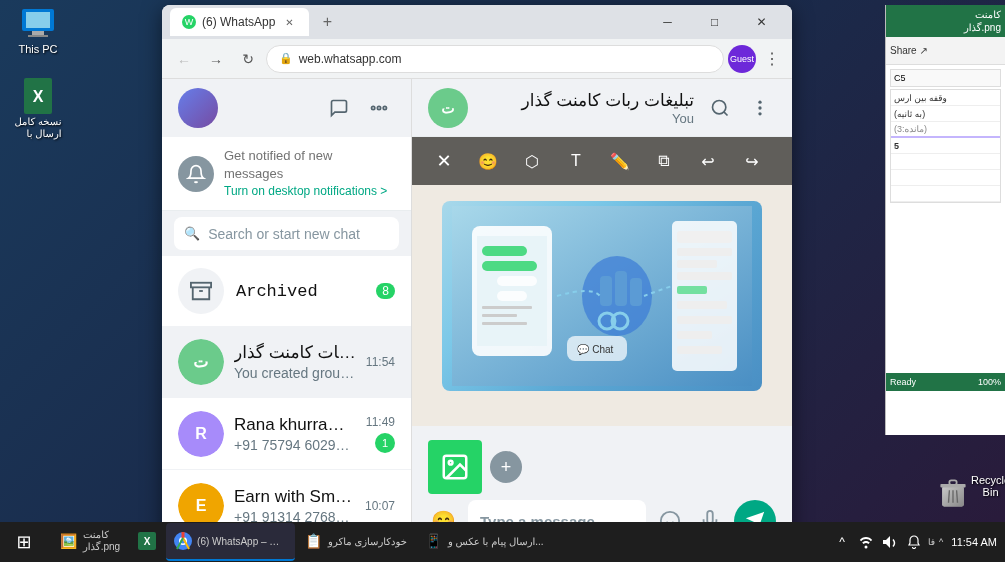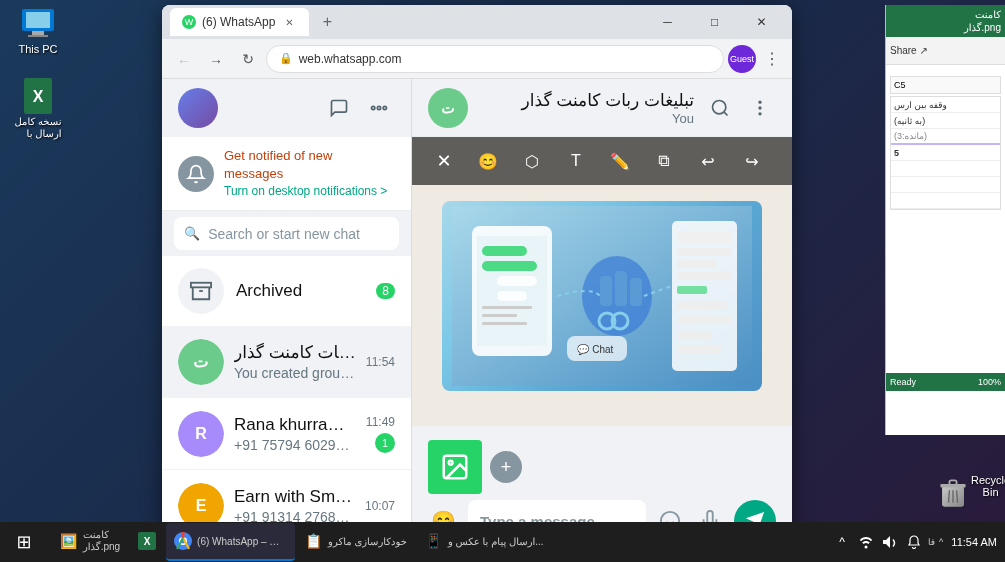--- a/index.html
+++ b/index.html
@@ -324,21 +324,21 @@
       height: 46px;
       border-radius: 50%;
       background: #f0f2f5;
       display: flex;
       align-items: center;
       justify-content: center;
       color: #54656f;
       font-size: 18px;
     }
     .archived-text { flex: 1; }
-    .archived-label { font-size: 17px; color: #111; font-weight: 400; }
+    .archived-label { font-size: 17px; color: #111; font-weight: 400; font-family: Liberation Mono, monospace; }
     .archived-count {
       background: #25d366;
       color: white;
       border-radius: 10px;
       padding: 1px 6px;
       font-size: 12px;
       font-weight: 500;
     }
 
     
@@ -668,21 +668,21 @@
   <div style="position:absolute; top:5px; right:0; width:120px; height:430px; background:white; border-left:1px solid #bbb; overflow:hidden;">
 
     <div style="height:32px; background:#217346; display:flex; align-items:center; justify-content:flex-end; padding:0 4px;">
       <span style="color:white; font-size:10px; text-align:right; line-height:1.3;">کامنت<br>گذار.png</span>
     </div>
 
     <div style="height:28px; background:#f3f3f3; border-bottom:1px solid #ddd; display:flex; align-items:center; padding:0 4px; gap:4px;">
       <span style="font-size:10px; color:#333; cursor:pointer;">Share ↗</span>
     </div>
 
-    <div style="padding:4px;margin-top:7px;">
+    <div style="padding:4px;">
       <div style="height:18px; background:#f9f9f9; border:1px solid #ddd; display:flex; align-items:center; padding:0 3px; font-size:9px; margin-bottom:2px;">C5</div>
       <div style="border:1px solid #ddd; background:white;">
         <div style="height:16px; border-bottom:1px solid #eee; padding:0 3px; font-size:9px; color:#333; display:flex; align-items:center; overflow:hidden;">وقفه بین ارس</div>
         <div style="height:16px; border-bottom:1px solid #eee; padding:0 3px; font-size:9px; color:#333; display:flex; align-items:center; overflow:hidden;">(به ثانیه)</div>
         <div style="height:16px; border-bottom:2px solid #c4b5fd; padding:0 3px; font-size:9px; color:#888; display:flex; align-items:center; overflow:hidden;">(مانده:3)</div>
         <div style="height:16px; border-bottom:1px solid #eee; padding:0 3px; font-size:9px; color:#333; display:flex; align-items:center; font-weight:bold; overflow:hidden;">5</div>
         <div style="height:16px; border-bottom:1px solid #eee; padding:0 3px; font-size:9px;"></div>
         <div style="height:16px; border-bottom:1px solid #eee; padding:0 3px; font-size:9px;"></div>
         <div style="height:16px; border-bottom:1px solid #eee; padding:0 3px; font-size:9px;"></div>
       </div>
@@ -749,21 +749,21 @@
         </div>
 
         <div class="notif-banner">
           <div class="notif-avatar">
             <svg width="20" height="20" viewBox="0 0 24 24" fill="none" stroke="white" stroke-width="2">
               <path d="M18 8A6 6 0 0 0 6 8c0 7-3 9-3 9h18s-3-2-3-9"></path>
               <path d="M13.73 21a2 2 0 0 1-3.46 0"></path>
             </svg>
           </div>
           <div class="notif-text">
-            <div style="font-size:13px; color:#c2410c;">Get notified of new messages</div>
+            <div style="font-size:13px; color:#737373;">Get notified of new messages</div>
             <div style="font-size:12px; color:#00a884; cursor:pointer;">Turn on desktop notifications &gt;</div>
           </div>
         </div>
 
         <div class="search-bar">
           <div class="search-input-wrap">
             <span class="search-icon">🔍</span>
             <input class="search-input" type="text" placeholder="Search or start new chat" style="">
           </div>
         </div>

